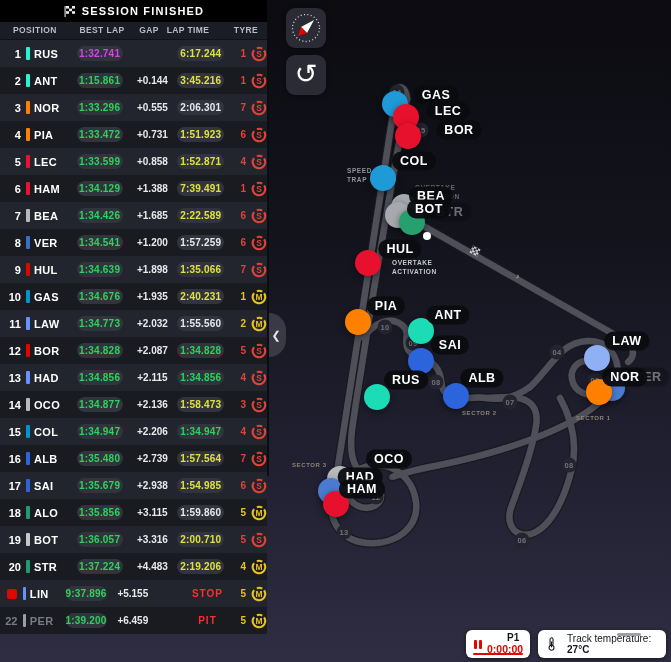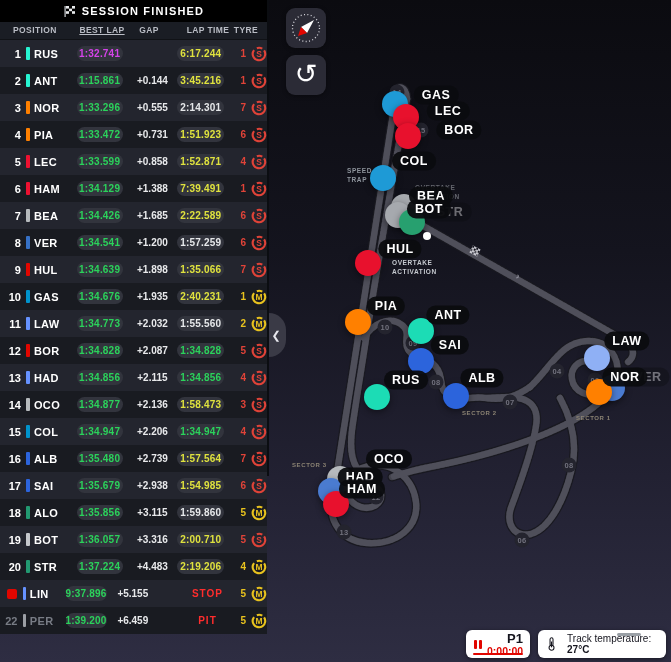--- a/index.html
+++ b/index.html
@@ -39,22 +39,22 @@
     background:#3a3a46;border-radius:0 22px 22px 0;display:flex;align-items:center;justify-content:center;}
   .collapse-tab span{color:#e8e8ee;font-size:11px;font-weight:bold;margin-left:-3px;}
 
   
   .panel{position:absolute;left:0;top:0;width:269px;height:476px;background:#14161c;z-index:10;
     border-right:2px solid #0b0d11;box-sizing:border-box;}
   .panel-header{height:22px;background:#000;display:flex;align-items:center;justify-content:center;gap:6px;}
   .panel-header .title{color:#fff;font-size:11px;font-weight:bold;letter-spacing:1.2px;}
   .col-header{position:relative;height:17px;background:#1a1d24;border-bottom:1px solid #101216;}
   .col-header span{position:absolute;top:3px;color:#b9bcc4;font-size:8.5px;font-weight:bold;letter-spacing:.4px;}
-  .ch-0{left:13px;} .ch-1{left:102px;transform:translateX(-50%);text-decoration:underline;} .ch-2{left:149px;transform:translateX(-50%);}
-  .ch-3{left:208px;transform:translateX(-50%);} .ch-4{left:246px;transform:translateX(-50%);}
+  .ch-0{left:13px;} .ch-1{left:102px;transform:translateX(-50%);} .ch-2{left:149px;transform:translateX(-50%);}
+  .ch-3{left:180px;transform:translateX(-50%);padding-left:16px;} .ch-4{left:246px;transform:translateX(-50%);}
 
   .rows{}
   .row{display:flex;align-items:center;height:27px;}
   .row.odd{background:#23252e;} .row.even{background:#191b21;}
   .c-pos{width:21px;display:flex;justify-content:flex-end;align-items:center;}
   .pos-num{color:#fff;font-size:11px;font-weight:bold;}
   .red-flag{display:none;width:10px;height:10px;border-radius:2px;background:#e10600;} .row.flagged .red-flag{display:block;}
   .team-bar{width:3.5px;height:13px;border-radius:1px;margin-left:5.5px;}
   .tla{margin-left:4px;width:42px;color:#fff;font-size:11px;font-weight:bold;letter-spacing:.4px;}
   .pill{background:#32343d;border-radius:8px;height:15px;line-height:15px;text-align:center;
@@ -71,21 +71,21 @@
   .tyre-icon svg{display:block;}
   .row.dim .pos-num,.row.dim .tla{color:#787c85;}
 
   
   .foot-pill{position:absolute;background:#fff;border-radius:6px;height:28px;z-index:8;
     box-shadow:0 1px 4px rgba(0,0,0,.5);display:flex;align-items:center;box-sizing:border-box;}
   .fp-left{left:466px;top:630px;width:64px;padding:0 8px;gap:5px;}
   .pause-icon{display:flex;gap:2px;}
   .pause-icon i{display:block;width:3px;height:9px;background:#e10600;border-radius:1px;}
   .fp-left .txt{display:flex;flex-direction:column;line-height:1;}
-  .fp-left .p1{color:#15151e;font-size:13px;font-weight:bold;padding-left:20px;}
+  .fp-left .p1{color:#15151e;font-size:10px;font-weight:bold;padding-left:20px;}
   .fp-left .clock{color:#e10600;font-size:10.5px;font-weight:bold;margin-top:1px;}
   .fp-left .underbar{position:absolute;left:7px;right:7px;bottom:3px;height:2.5px;background:#e10600;border-radius:2px;}
   .fp-right{left:538px;top:630px;width:128px;padding:0 9px;gap:11px;}
   .fp-right .t-label{color:#15151e;font-size:10px;}
   .fp-right .t-label b{font-weight:bold;}
   .fp-right .topbar{position:absolute;top:3px;right:25px;width:24px;height:3px;background:#9aa0a6;border-radius:2px;}
 </style>
 </head>
 <body>
 
@@ -122,21 +122,21 @@
 
   <div class="marker-dot" style="left:427px;top:236px;"></div>
   <div class="checker-mini" style="left:475px;top:251px;"></div>
   <div class="dir-arrow" style="left:518px;top:276px;">›</div>
 <div class="turn" style="left: 397px; top: 92px;">14</div>
     <div class="turn" style="left: 421px; top: 130px;">15</div>
     <div class="turn" style="left: 385px; top: 327px;">10</div>
     <div class="turn" style="left: 413px; top: 343px;">09</div>
     <div class="turn" style="left: 436px; top: 382px;">08</div>
     <div class="turn" style="left: 510px; top: 402px;">07</div>
-    <div class="turn" style="left: 557px; top: 371px;">04</div>
+    <div class="turn" style="left: 557px; top: 352px;">04</div>
     <div class="turn" style="left: 595px; top: 380px;">02</div>
     <div class="turn" style="left: 569px; top: 465px;">08</div>
     <div class="turn" style="left: 522px; top: 540px;">06</div>
     <div class="turn" style="left: 376px; top: 497px;">12</div>
     <div class="turn" style="left: 344px; top: 532px;">13</div>
     <div class="dot" style="background: rgb(30, 154, 214); left: 395px; top: 104px;"></div>
     <div class="dot" style="background: rgb(232, 17, 45); left: 406px; top: 117px;"></div>
     <div class="dot" style="background: rgb(232, 17, 45); left: 408px; top: 136px;"></div>
     <div class="dot" style="background: rgb(30, 154, 214); left: 383px; top: 178px;"></div>
     <div class="dot" style="background: rgb(166, 169, 174); left: 404px; top: 207px;"></div>
@@ -248,21 +248,21 @@
   </div>
       <div class="row odd">
     <div class="c-pos">
       <span class="pos-num">3</span>
 
     </div>
     <span class="team-bar" style="background: rgb(255, 128, 0);"></span>
     <span class="tla">NOR</span>
     <span class="pill best c-green">1:33.296</span>
     <span class="gap">+0.555</span>
-    <span class="pill lap c-white">2:14.301</span>
+    <span class="pill lap c-white">2:06.301</span>
     <span class="tyre-count soft">7</span>
     <span class="tyre-icon">
       <svg width="16" height="16" viewBox="0 0 18 18">
         <circle class="ring" cx="9" cy="9" r="7" fill="none" stroke-width="2.4" stroke-dasharray="30 4 6 4" transform="rotate(-35 9 9)" stroke="#E04338"></circle>
         <text class="letter" x="9" y="12.3" text-anchor="middle" font-size="9.5" font-weight="bold" fill="#E04338">S</text>
       </svg>
     </span>
   </div>
       <div class="row even">
     <div class="c-pos">

